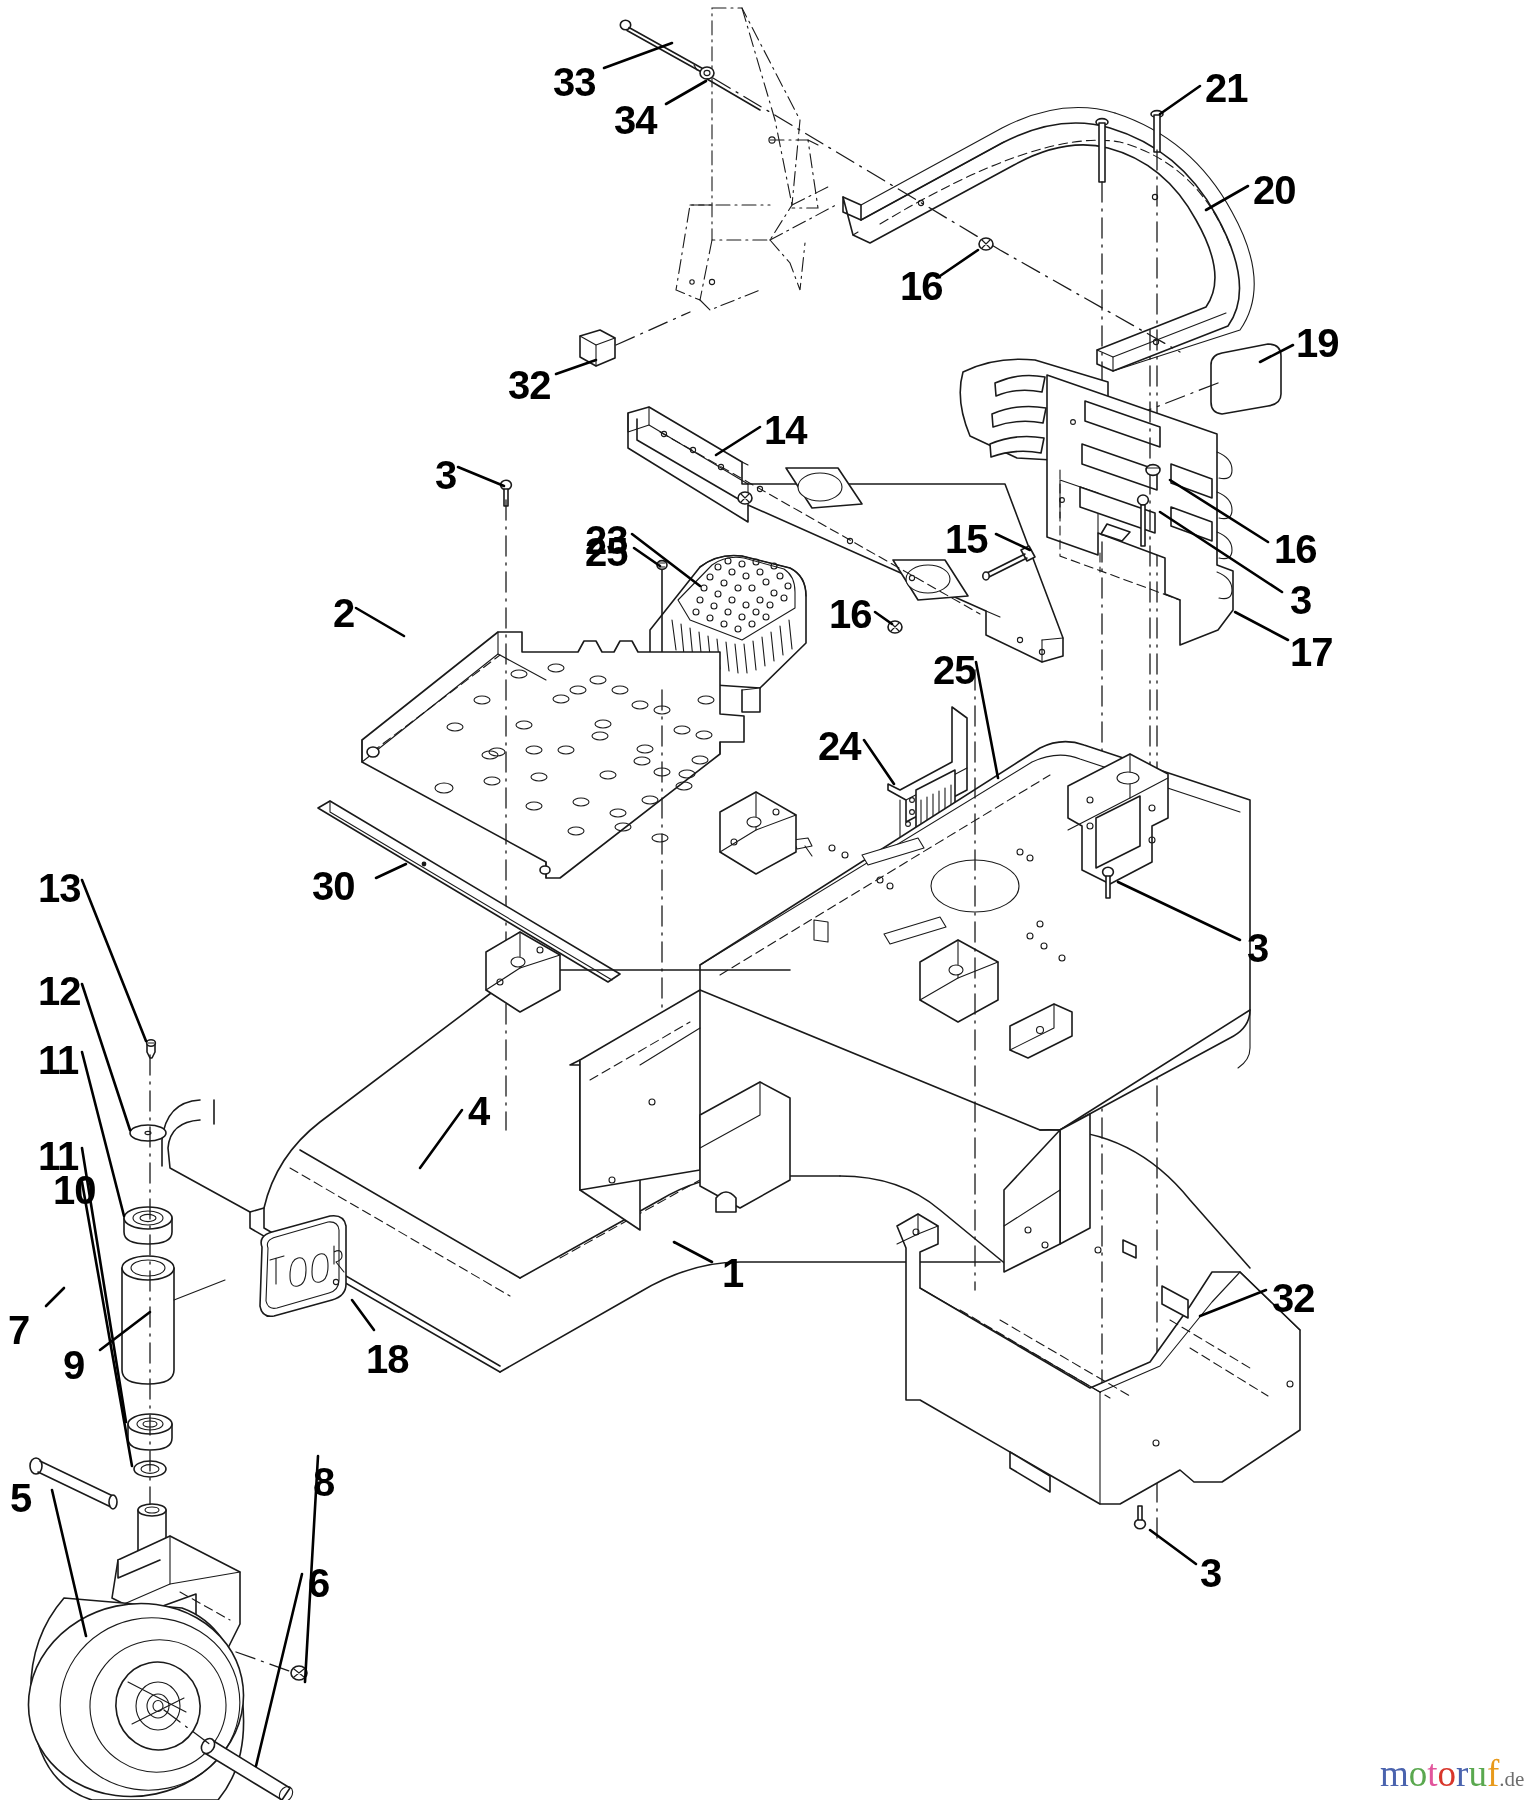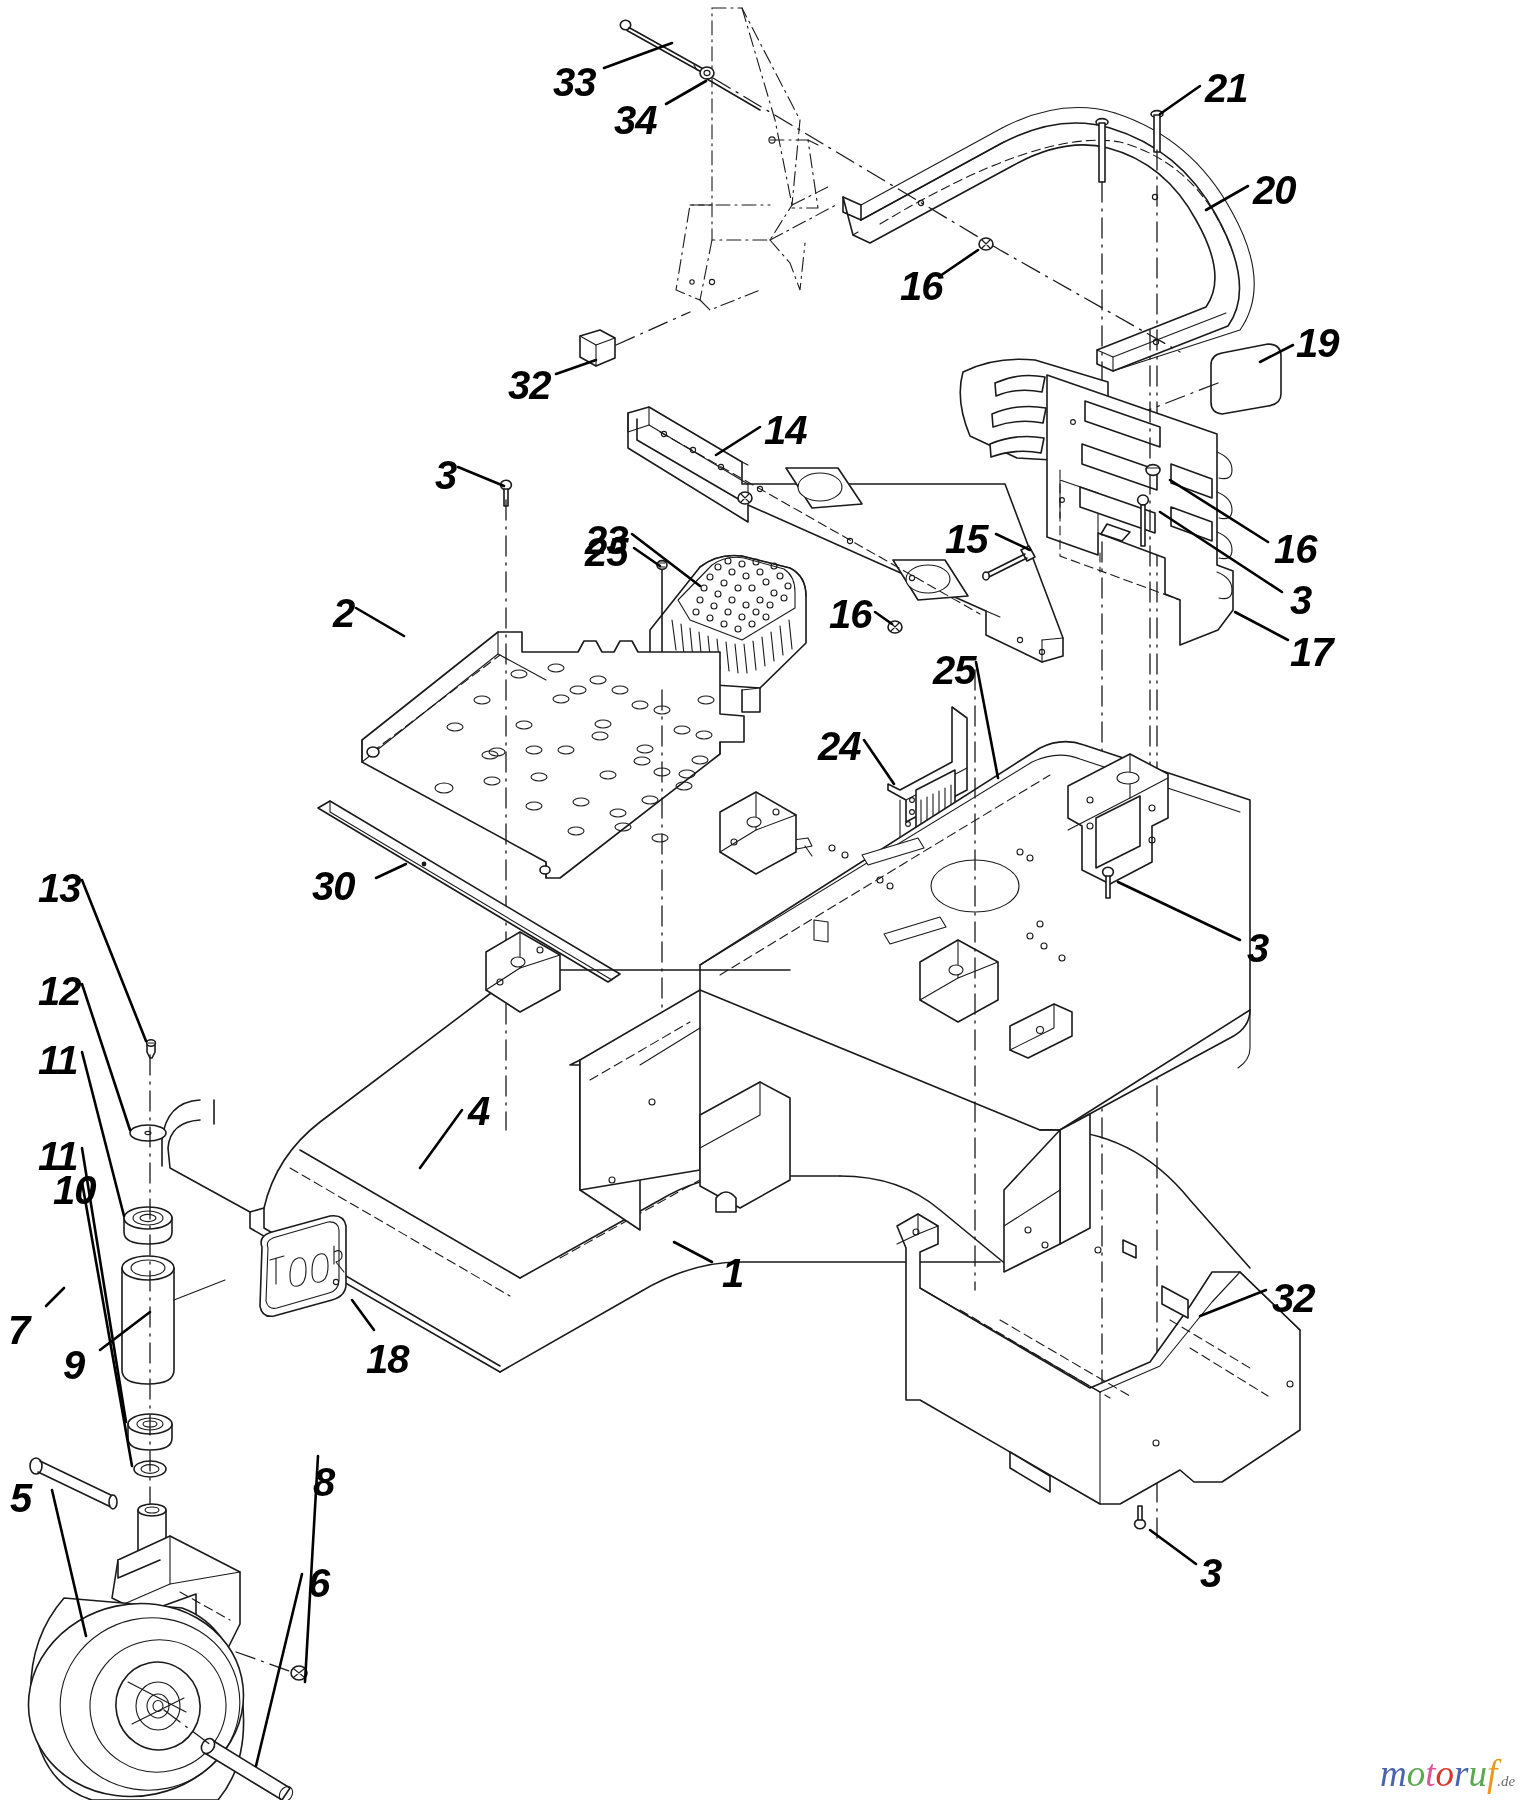--- a/index.html
+++ b/index.html
@@ -1,23 +1,23 @@
 <!DOCTYPE html>
 <html><head>
 <meta charset="utf-8">
 <title>Parts Diagram</title>
 <style>
   html,body{margin:0;padding:0;background:#ffffff;}
   body{font-family:"Liberation Sans",sans-serif;}
-  #stage{position:relative;width:1539px;height:1800px;background:#fff;overflow:hidden;font-style:italic;}
+  #stage{position:relative;width:1539px;height:1800px;background:#fff;overflow:hidden;}
   #stage svg{position:absolute;left:0;top:0;}
   .callout{position:absolute;font-family:"Liberation Sans",sans-serif;font-size:40px;font-weight:700;color:#000;line-height:1;letter-spacing:-1px;white-space:nowrap;}
   .wm{position:absolute;font-family:"Liberation Serif",serif;font-size:37px;font-weight:400;letter-spacing:0px;white-space:nowrap;}
   .wm span{display:inline-block;}
-  .wm .sfx{font-size:15px;color:#6d6d6d;}
+  .wm .sfx{font-size:21px;color:#6d6d6d;}
 </style>
 </head>
 <body>
 
 <div id="stage">
 
 <svg width="1539" height="1800" viewBox="0 0 1539 1800">
   <defs>
     <style>
       .ln{fill:none;stroke:#1a1a1a;stroke-width:1.6;stroke-linecap:round;stroke-linejoin:round;}

